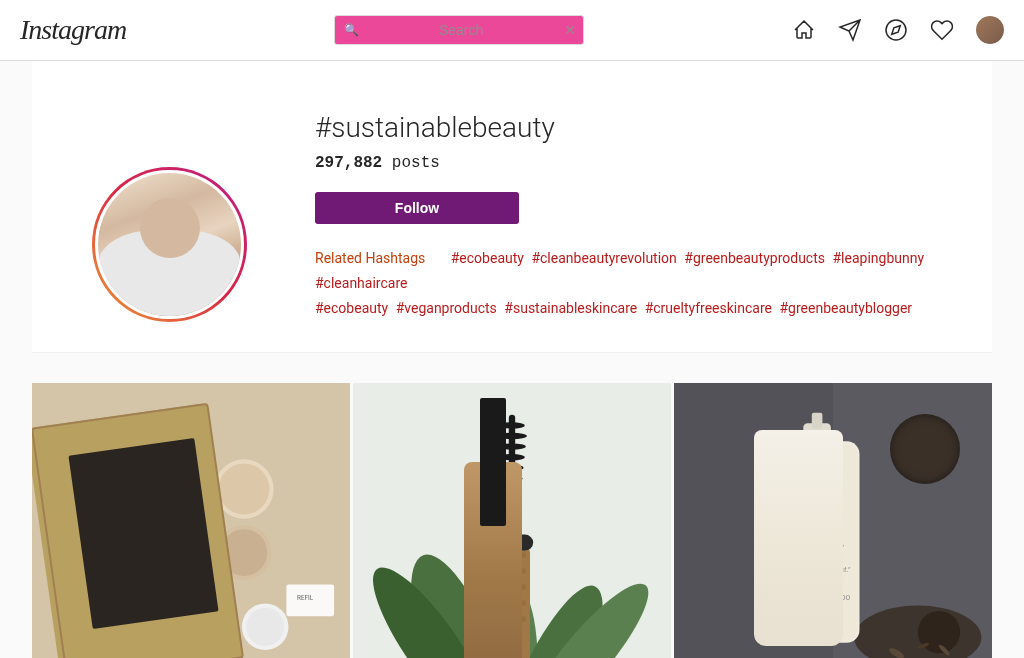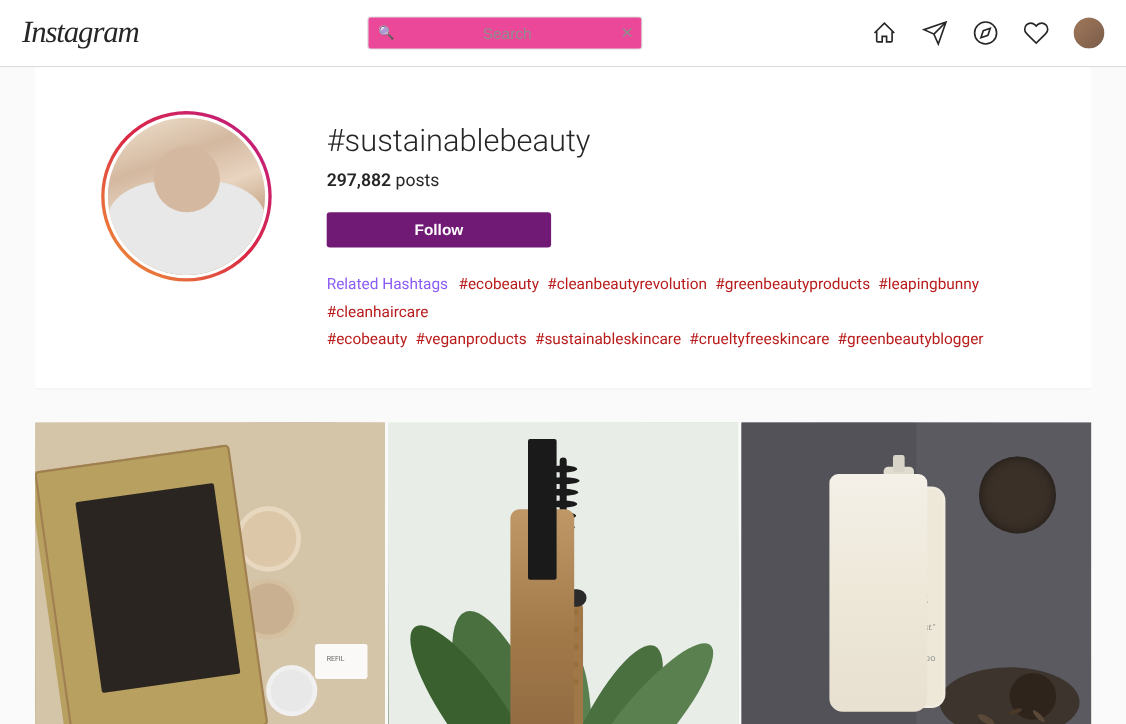--- a/index.html
+++ b/index.html
@@ -96,22 +96,22 @@
       height: 100%;
       background: linear-gradient(135deg, #a0785a 0%, #7a5c4a 100%);
       border-radius: 50%;
     }
 
     
     .profile-section {
       background: #fff;
       padding: 40px 60px 30px 60px;
       display: flex;
-      align-items: flex-start;
-      gap: 50px;
+      align-items: flex-end;
+      gap: 68px;
       border-bottom: 1px solid #efefef;
       max-width: 960px;
       margin: 0 auto;
     }
     .profile-avatar-wrap {
       position: relative;
       flex-shrink: 0;
     }
     .profile-avatar-ring {
       width: 155px;
@@ -168,20 +168,21 @@
     .profile-username {
       font-size: 28px;
       font-weight: 300;
       color: #262626;
       margin-bottom: 10px;
     }
     .profile-posts {
       font-size: 16px;
       color: #262626;
       margin-bottom: 20px;
+      font-family: Liberation Mono, monospace;
     }
     .profile-posts strong {
       font-weight: 600;
     }
     .follow-btn {
       background: #701a75;
       color: #fff;
       border: none;
       border-radius: 3px;
       padding: 8px 0;
@@ -192,22 +193,22 @@
       display: block;
       text-align: center;
       margin-bottom: 22px;
     }
     .related-hashtags {
       font-size: 14px;
       color: #262626;
       line-height: 1.8;
     }
     .related-hashtags .label {
-      color: #8b5cf6;
-      margin-right: 6px;
+      color: #c2410c;
+      margin-right: 22px;
     }
     .hashtag-link {
       color: #b91c1c;
       cursor: pointer;
       margin-right: 4px;
     }
 
     
     .main-content {
       max-width: 960px;

